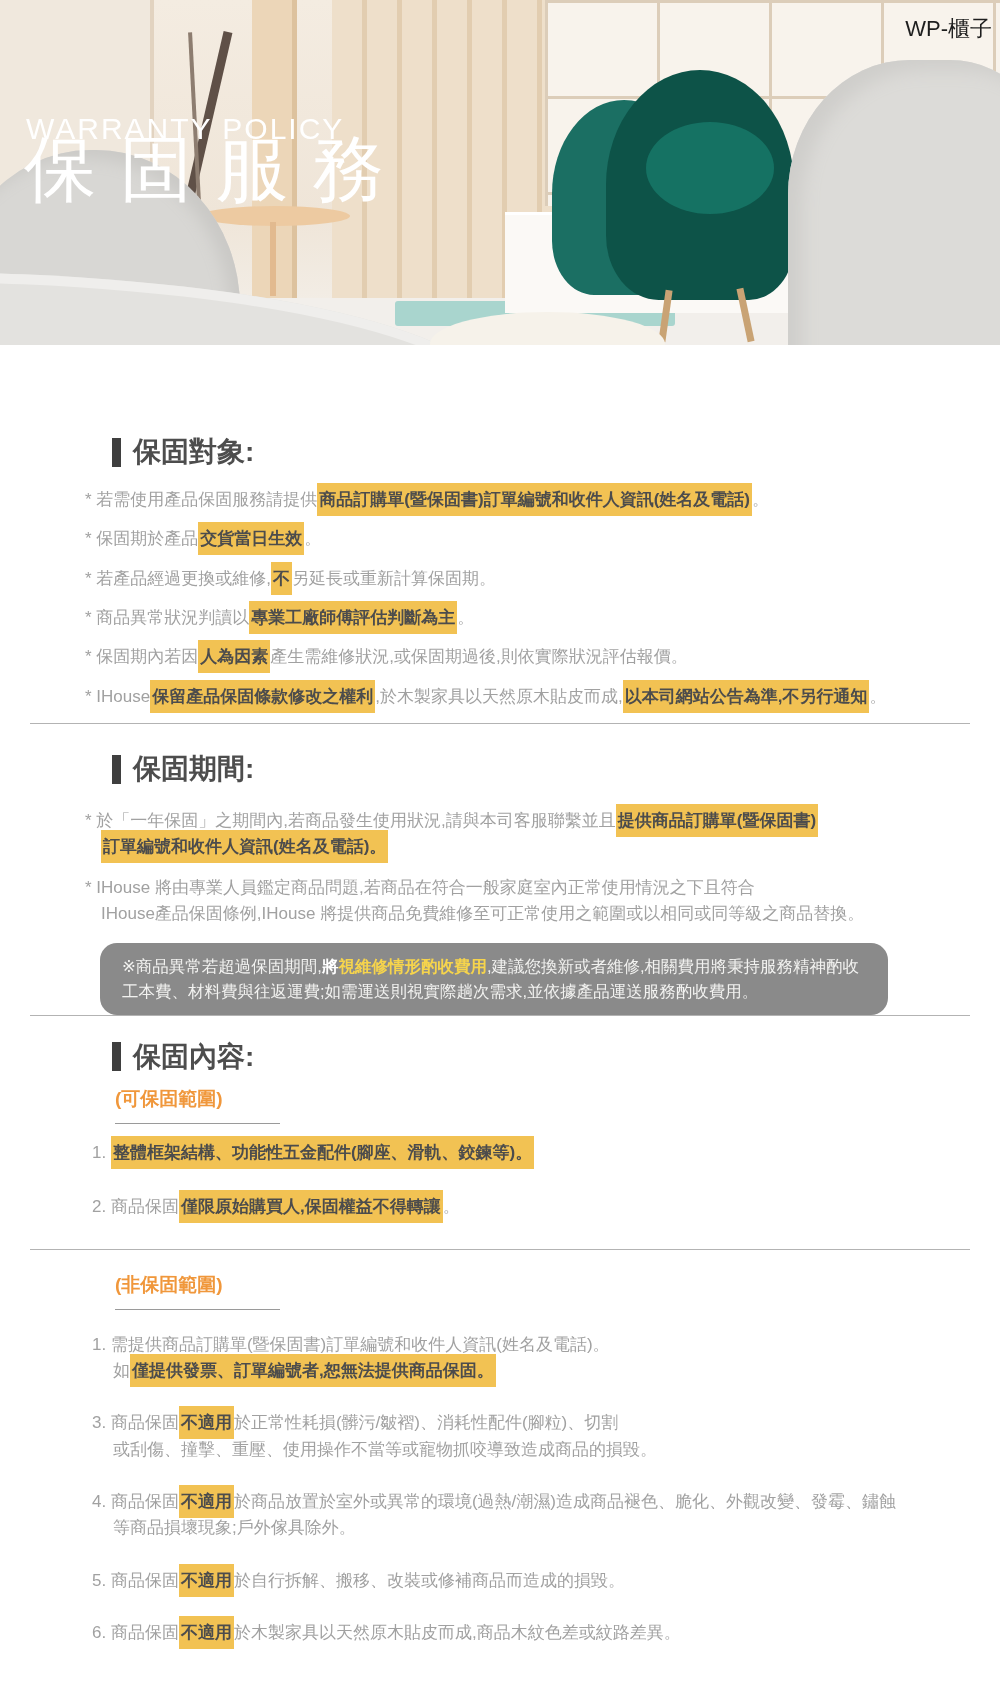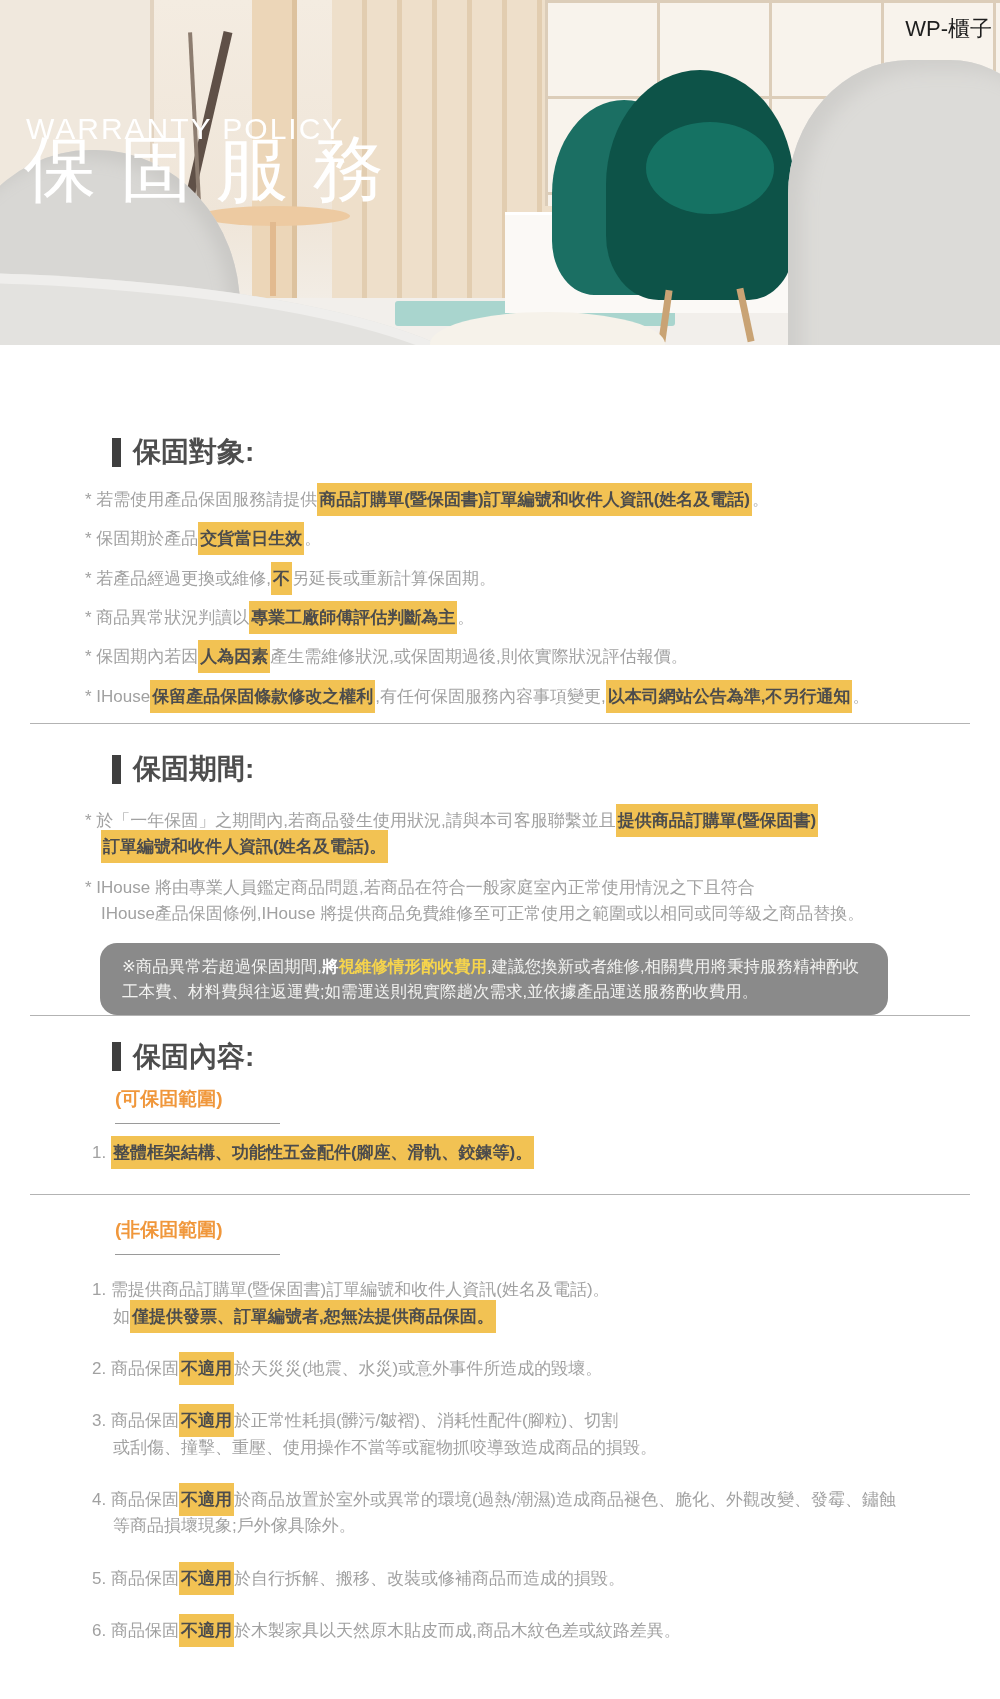--- a/index.html
+++ b/index.html
@@ -106,21 +106,21 @@
     <h2 class="sec-h sec1-h">
       <span class="bar"></span>
       <span>保固對象:</span>
     </h2>
     <div class="sec1-list">
         <p class="lead"><span class="seg-n">* 若需使用產品保固服務請提供</span><span class="seg-h">商品訂購單(暨保固書)訂單編號和收件人資訊(姓名及電話)</span><span class="seg-n">。</span></p>
         <p class="lead"><span class="seg-n">* 保固期於產品</span><span class="seg-h">交貨當日生效</span><span class="seg-n">。</span></p>
         <p class="lead"><span class="seg-n">* 若產品經過更換或維修,</span><span class="seg-h">不</span><span class="seg-n">另延長或重新計算保固期。</span></p>
         <p class="lead"><span class="seg-n">* 商品異常狀況判讀以</span><span class="seg-h">專業工廠師傅評估判斷為主</span><span class="seg-n">。</span></p>
         <p class="lead"><span class="seg-n">* 保固期內若因</span><span class="seg-h">人為因素</span><span class="seg-n">產生需維修狀況,或保固期過後,則依實際狀況評估報價。</span></p>
-        <p class="lead"><span class="seg-n">* IHouse</span><span class="seg-h">保留產品保固條款修改之權利</span><span class="seg-n">,有任何保固服務內容事項變更,</span><span class="seg-h">以本司網站公告為準,不另行通知</span><span class="seg-n">。</span></p>
+        <p class="lead"><span class="seg-n">* IHouse</span><span class="seg-h">保留產品保固條款修改之權利</span><span class="seg-n">,於木製家具以天然原木貼皮而成,</span><span class="seg-h">以本司網站公告為準,不另行通知</span><span class="seg-n">。</span></p>
       </div>
 
     <hr class="divider hr1">
 
     <h2 class="sec-h sec2-h">
       <span class="bar"></span>
       <span>保固期間:</span>
     </h2>
     <p class="lead p1"><span class="seg-n">* 於「一年保固」之期間內,若商品發生使用狀況,請與本司客服聯繫並且</span><span class="seg-h">提供商品訂購單(暨保固書)</span><span class="seg-n">
 </span><span class="seg-h">訂單編號和收件人資訊(姓名及電話)。</span></p>
@@ -131,29 +131,29 @@
 
     <hr class="divider hr2">
 
     <h2 class="sec-h sec3-h">
       <span class="bar"></span>
       <span>保固內容:</span>
     </h2>
     <div class="range-label">(可保固範圍)</div>
     <div class="list-covered">
         <p class="nitem"><span class="seg-n">1. </span><span class="seg-h">整體框架結構、功能性五金配件(腳座、滑軌、鉸鍊等)。</span></p>
+        <p class="nitem"><span class="seg-n">2. 商品保固</span><span class="seg-h">僅限原始購買人,保固權益不得轉讓</span><span class="seg-n">。</span></p>
       </div>
 
     <hr class="divider hr3">
 
     <div class="range-label range-label2">(非保固範圍)</div>
     <div class="list-nc">
         <p class="nitem"><span class="seg-n">1. 需提供商品訂購單(暨保固書)訂單編號和收件人資訊(姓名及電話)。
 如</span><span class="seg-h">僅提供發票、訂單編號者,恕無法提供商品保固。</span></p>
-        <p class="nitem"><span class="seg-n">2. 商品保固</span><span class="seg-h">不適用</span><span class="seg-n">於天災災(地震、水災)或意外事件所造成的毀壞。</span></p>
         <p class="nitem"><span class="seg-n">3. 商品保固</span><span class="seg-h">不適用</span><span class="seg-n">於正常性耗損(髒污/皺褶)、消耗性配件(腳粒)、切割
 或刮傷、撞擊、重壓、使用操作不當等或寵物抓咬導致造成商品的損毀。</span></p>
         <p class="nitem"><span class="seg-n">4. 商品保固</span><span class="seg-h">不適用</span><span class="seg-n">於商品放置於室外或異常的環境(過熱/潮濕)造成商品褪色、脆化、外觀改變、發霉、鏽蝕
 等商品損壞現象;戶外傢具除外。</span></p>
         <p class="nitem"><span class="seg-n">5. 商品保固</span><span class="seg-h">不適用</span><span class="seg-n">於自行拆解、搬移、改裝或修補商品而造成的損毀。</span></p>
         <p class="nitem"><span class="seg-n">6. 商品保固</span><span class="seg-h">不適用</span><span class="seg-n">於木製家具以天然原木貼皮而成,商品木紋色差或紋路差異。</span></p>
       </div>
 
   </div>
 </div>

